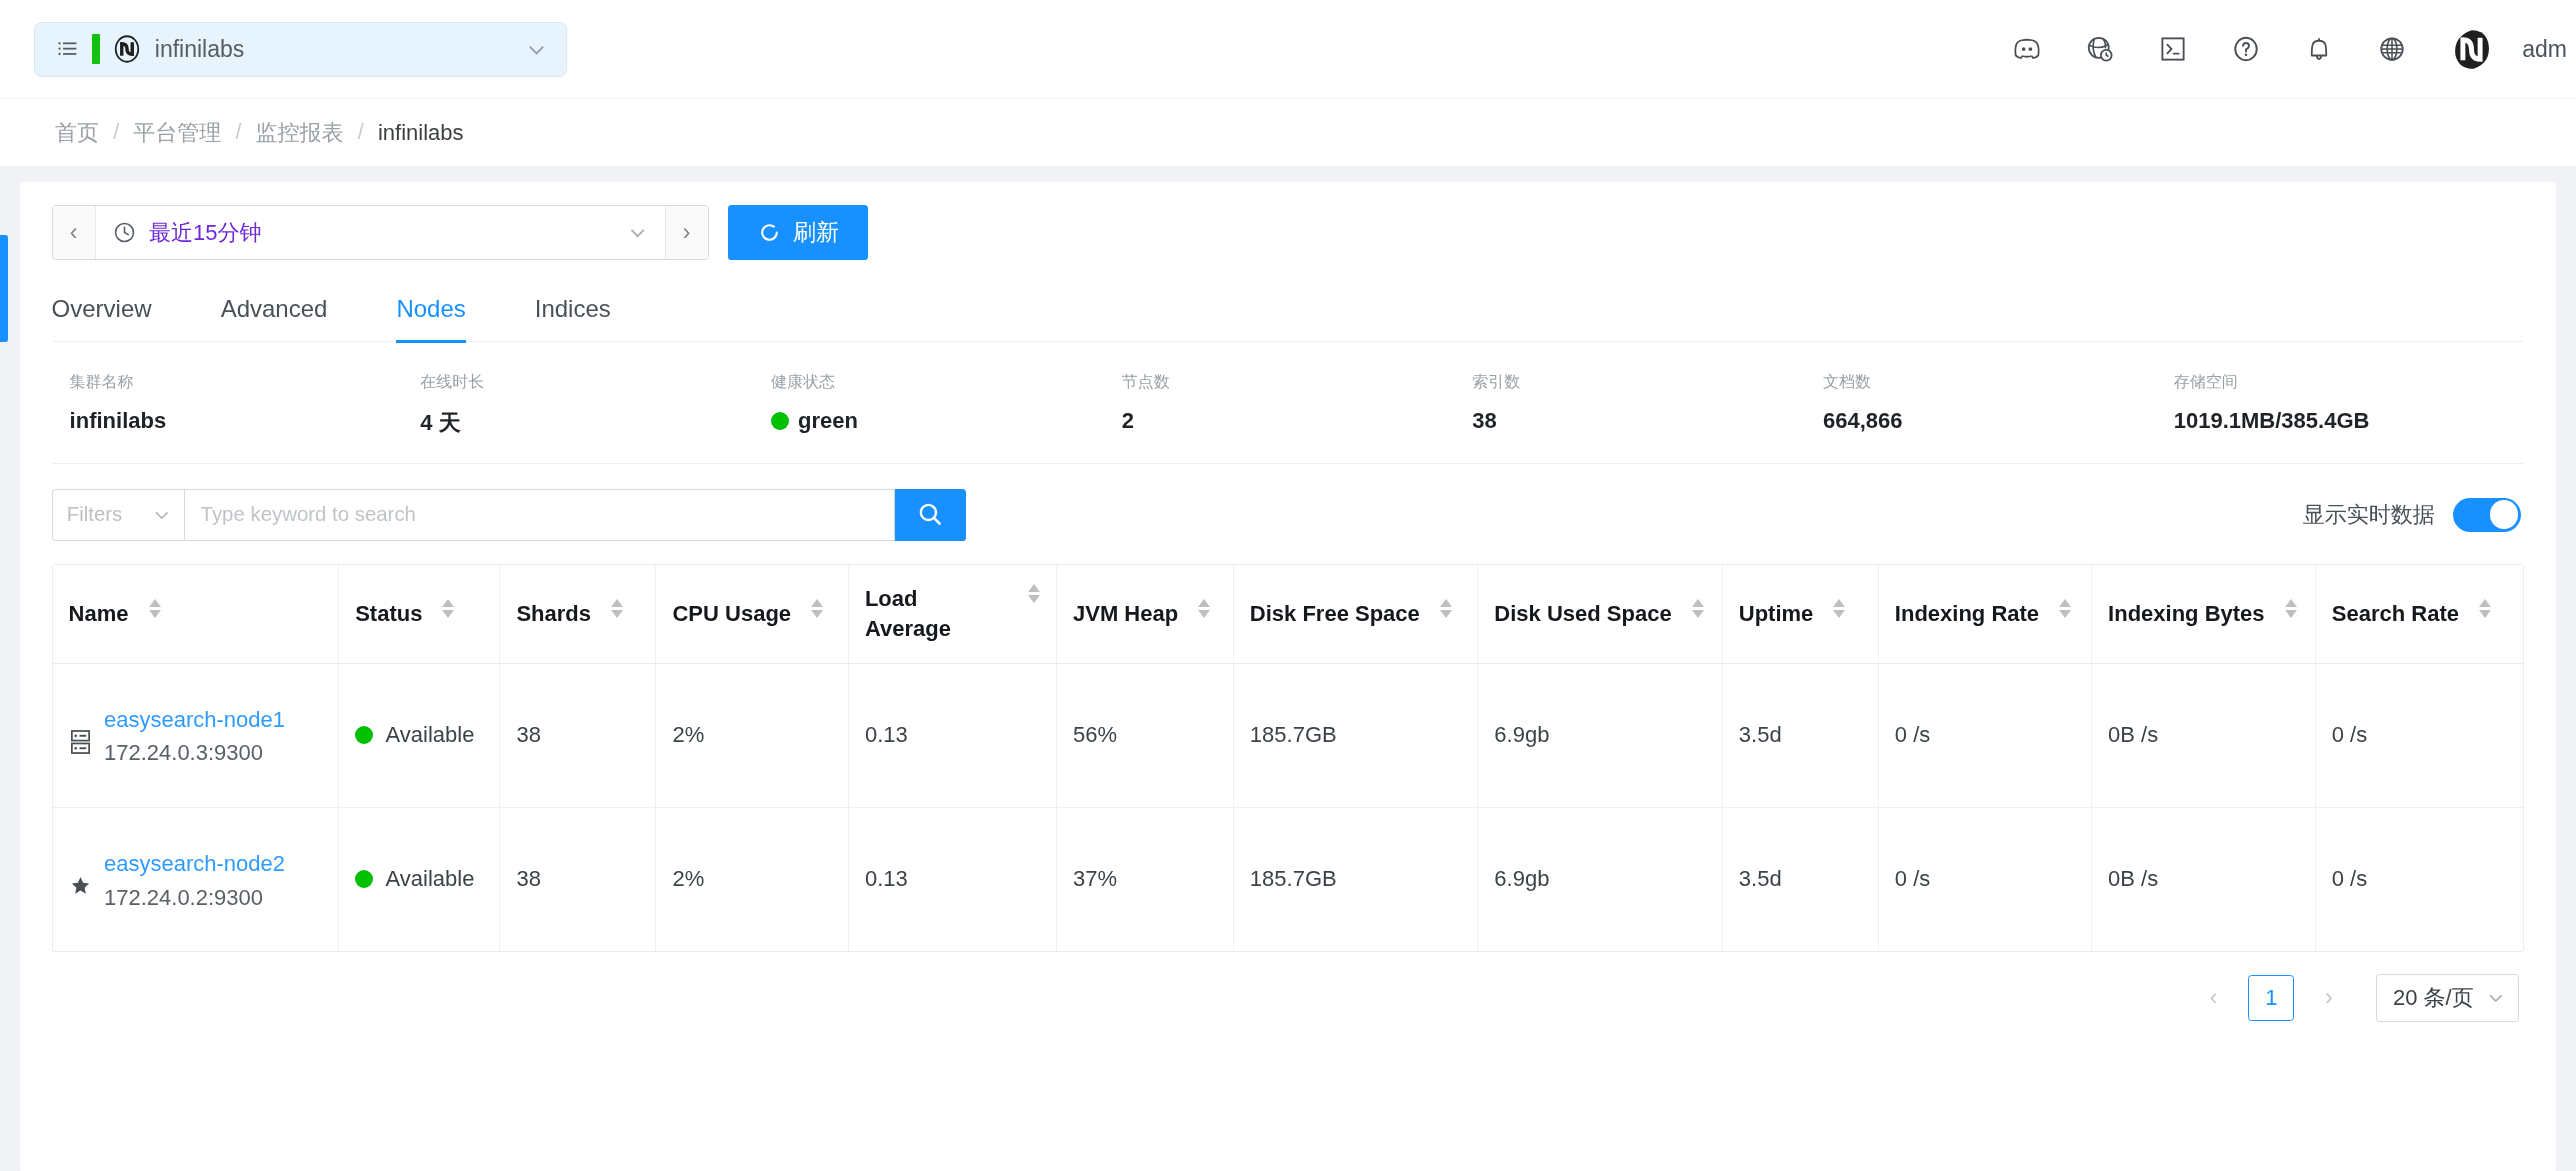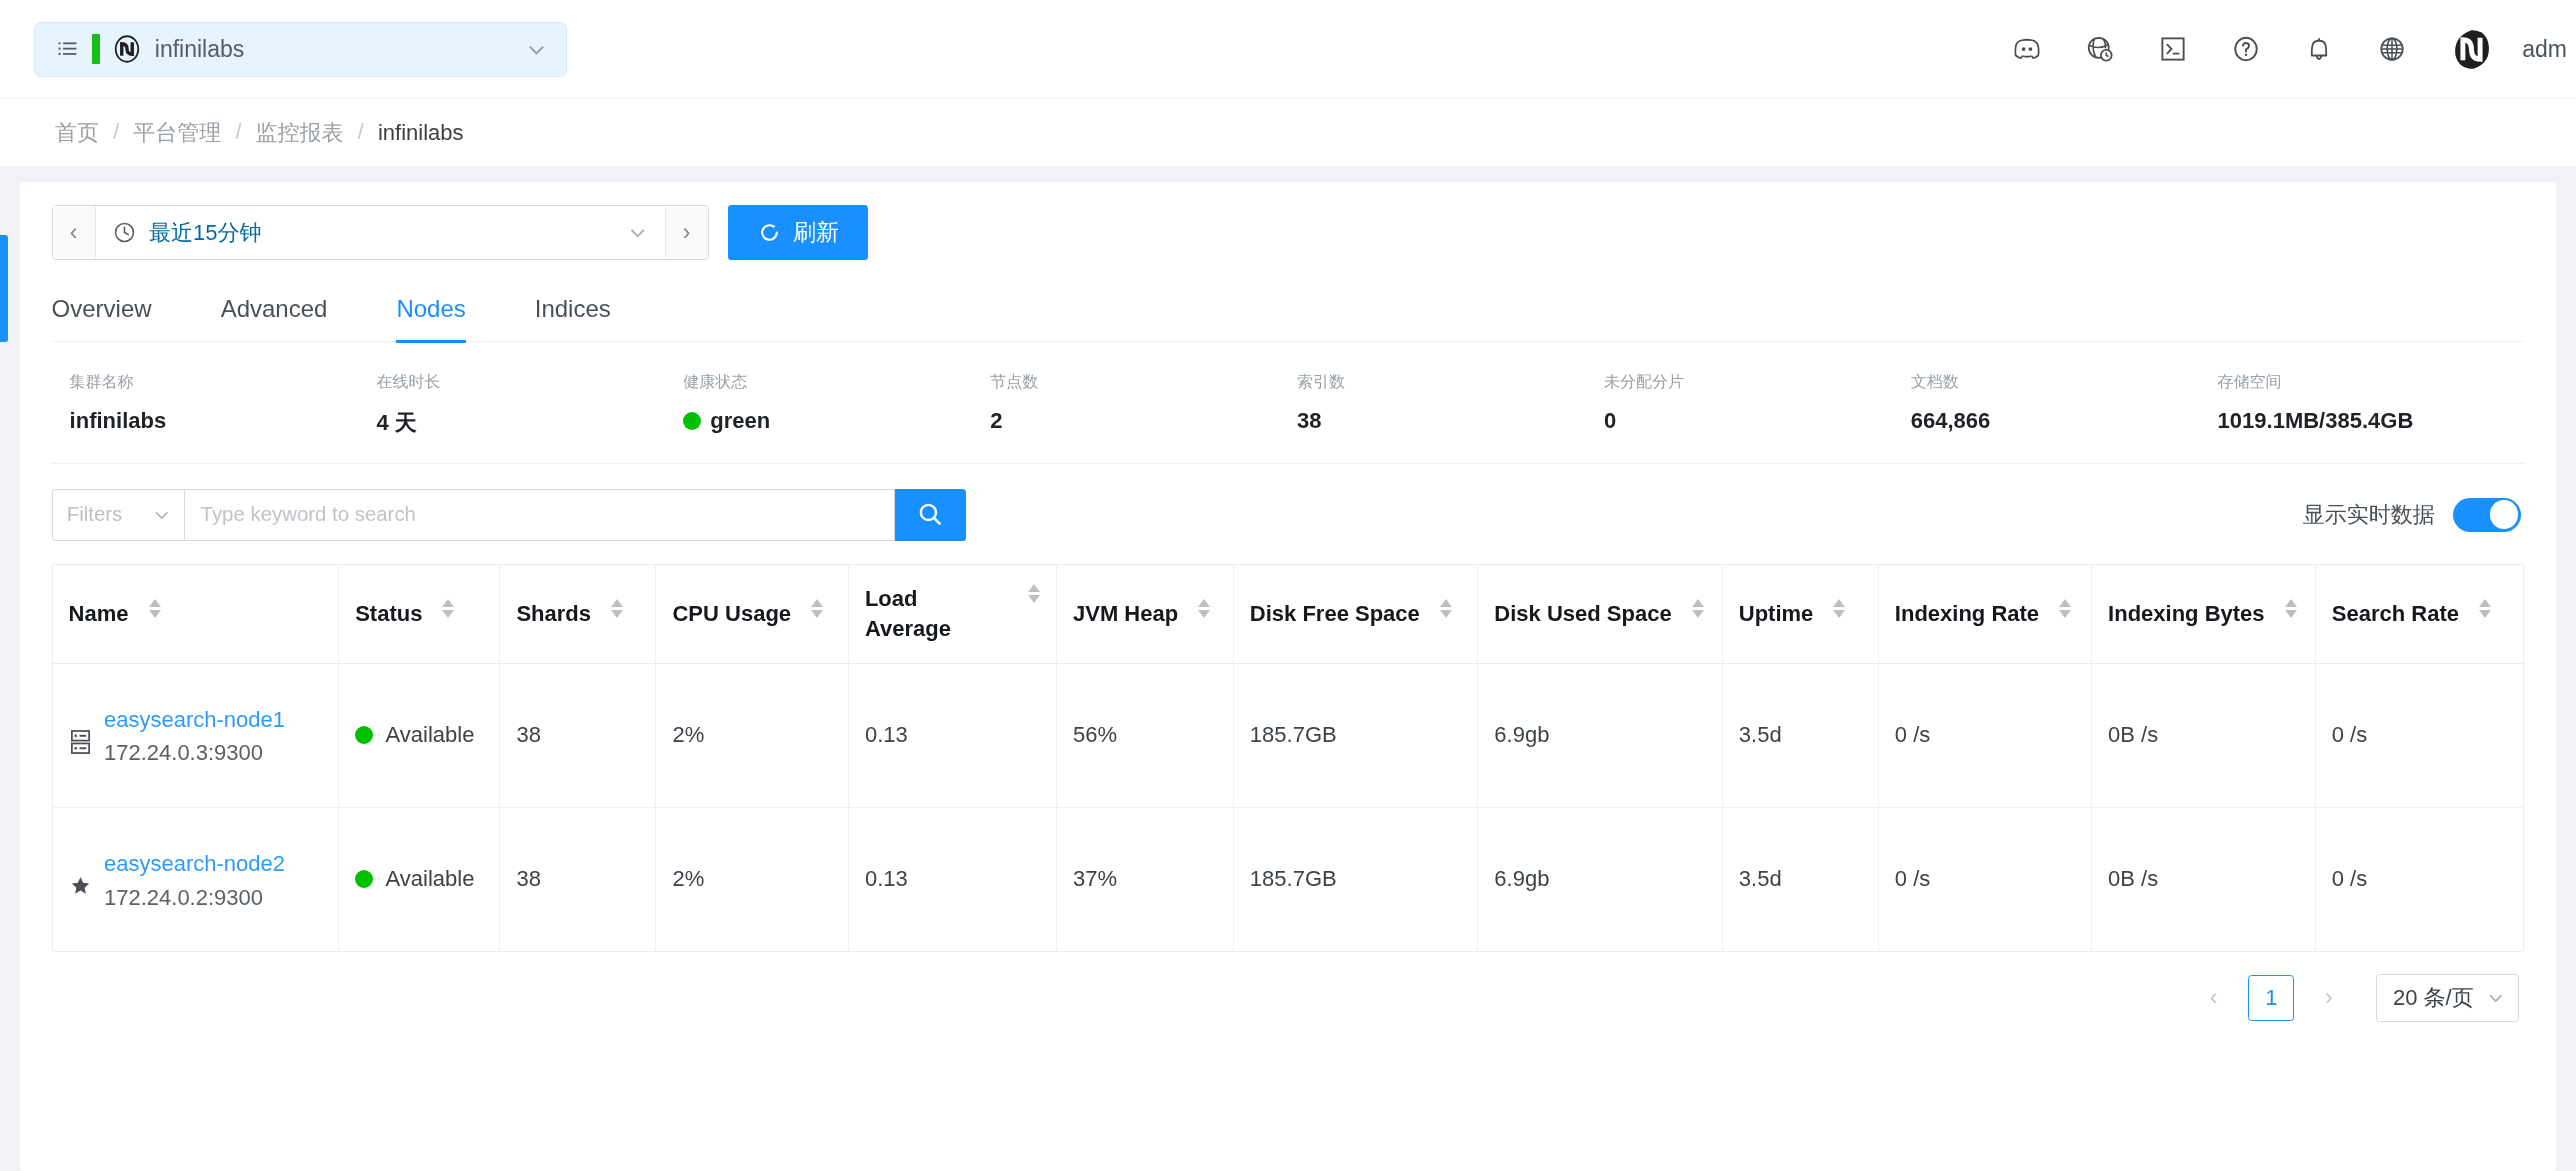--- a/index.html
+++ b/index.html
@@ -98,21 +98,21 @@
     background: #fafafa; color: #7d848c; font-size: 23px;
     cursor: pointer;
   }
   .tg-arrow.left { border-right: 0.9px solid #e8e8e8; }
   .tg-arrow.right { border-left: 0.9px solid #e8e8e8; }
   .tg-field {
     width: 569px; height: 100%;
     display: flex; align-items: center; gap: 12.4px;
     padding: 0 16px; cursor: pointer;
   }
-  .tg-text { font-size: 22px; color: #0369a1; flex: 1 1 auto; }
+  .tg-text { font-size: 22px; color: #6d28d9; flex: 1 1 auto; }
   .refresh-btn {
     height: 55px; min-width: 140px;
     background: #1890ff; color: #fff;
     border: none; border-radius: 3.6px;
     font-size: 23px; font-family: inherit;
     display: flex; align-items: center; justify-content: center; gap: 10.7px;
     cursor: pointer;
   }
 
   
@@ -406,26 +406,20 @@
       <div class="stat">
         <div class="stat-label">节点数</div>
         <div class="stat-value">
             <span>2</span>
           </div>
       </div>
       <div class="stat">
         <div class="stat-label">索引数</div>
         <div class="stat-value">
             <span>38</span>
-          </div>
-      </div>
-      <div class="stat">
-        <div class="stat-label">未分配分片</div>
-        <div class="stat-value">
-            <span>0</span>
           </div>
       </div>
       <div class="stat">
         <div class="stat-label">文档数</div>
         <div class="stat-value">
             <span>664,866</span>
           </div>
       </div>
       <div class="stat">
         <div class="stat-label">存储空间</div>

